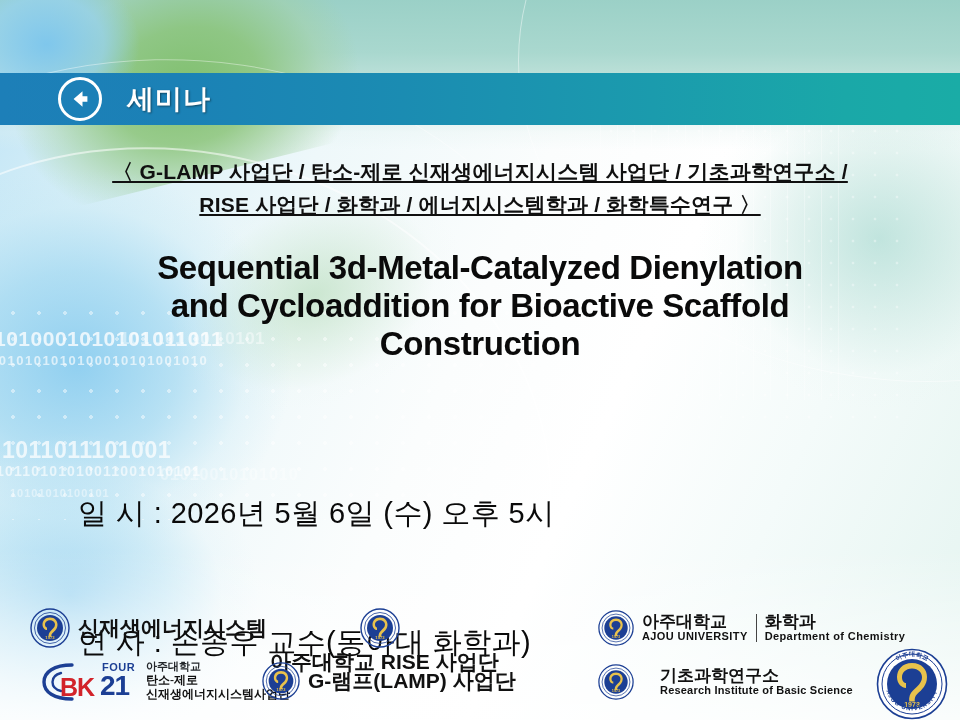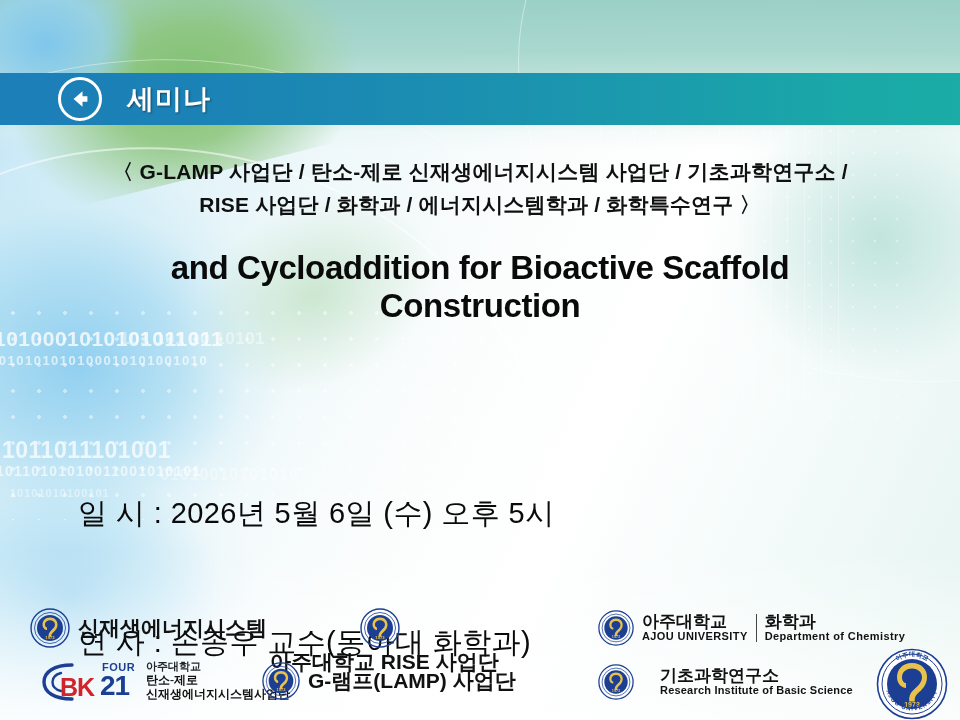--- a/index.html
+++ b/index.html
@@ -226,20 +226,21 @@
   
   .sponsors {
     position: absolute;
     left: 0; right: 0; top: 155px;
     text-align: center;
     color: #101010;
     font-size: 21px;
     font-weight: bold;
     line-height: 33px;
     letter-spacing: 0.2px;
+    text-decoration: underline;
   }
 
   
   .main-title {
     position: absolute;
     left: 22px; right: 22px; top: 249px;
     text-align: center;
     color: #0a0a0a;
     font-size: 33px;
     font-weight: bold;
@@ -360,20 +361,21 @@
     </div>
     <div class="header-title">세미나</div>
   </div>
 
   <div class="sponsors">
     <div>〈 G-LAMP 사업단 / 탄소-제로 신재생에너지시스템 사업단 / 기초과학연구소 /</div>
     <div>RISE 사업단 / 화학과 / 에너지시스템학과 / 화학특수연구 〉</div>
   </div>
 
   <div class="main-title">
+    <div>Sequential 3d-Metal-Catalyzed Dienylation</div>
     <div>and Cycloaddition for Bioactive Scaffold</div>
     <div>Construction</div>
   </div>
 
   <div class="details">
     <div>일 시 : 2026년 5월 6일 (수) 오후 5시</div>
     <div>연 사 : 손종우 교수(동아대 화학과)</div>
     
     
   </div>

